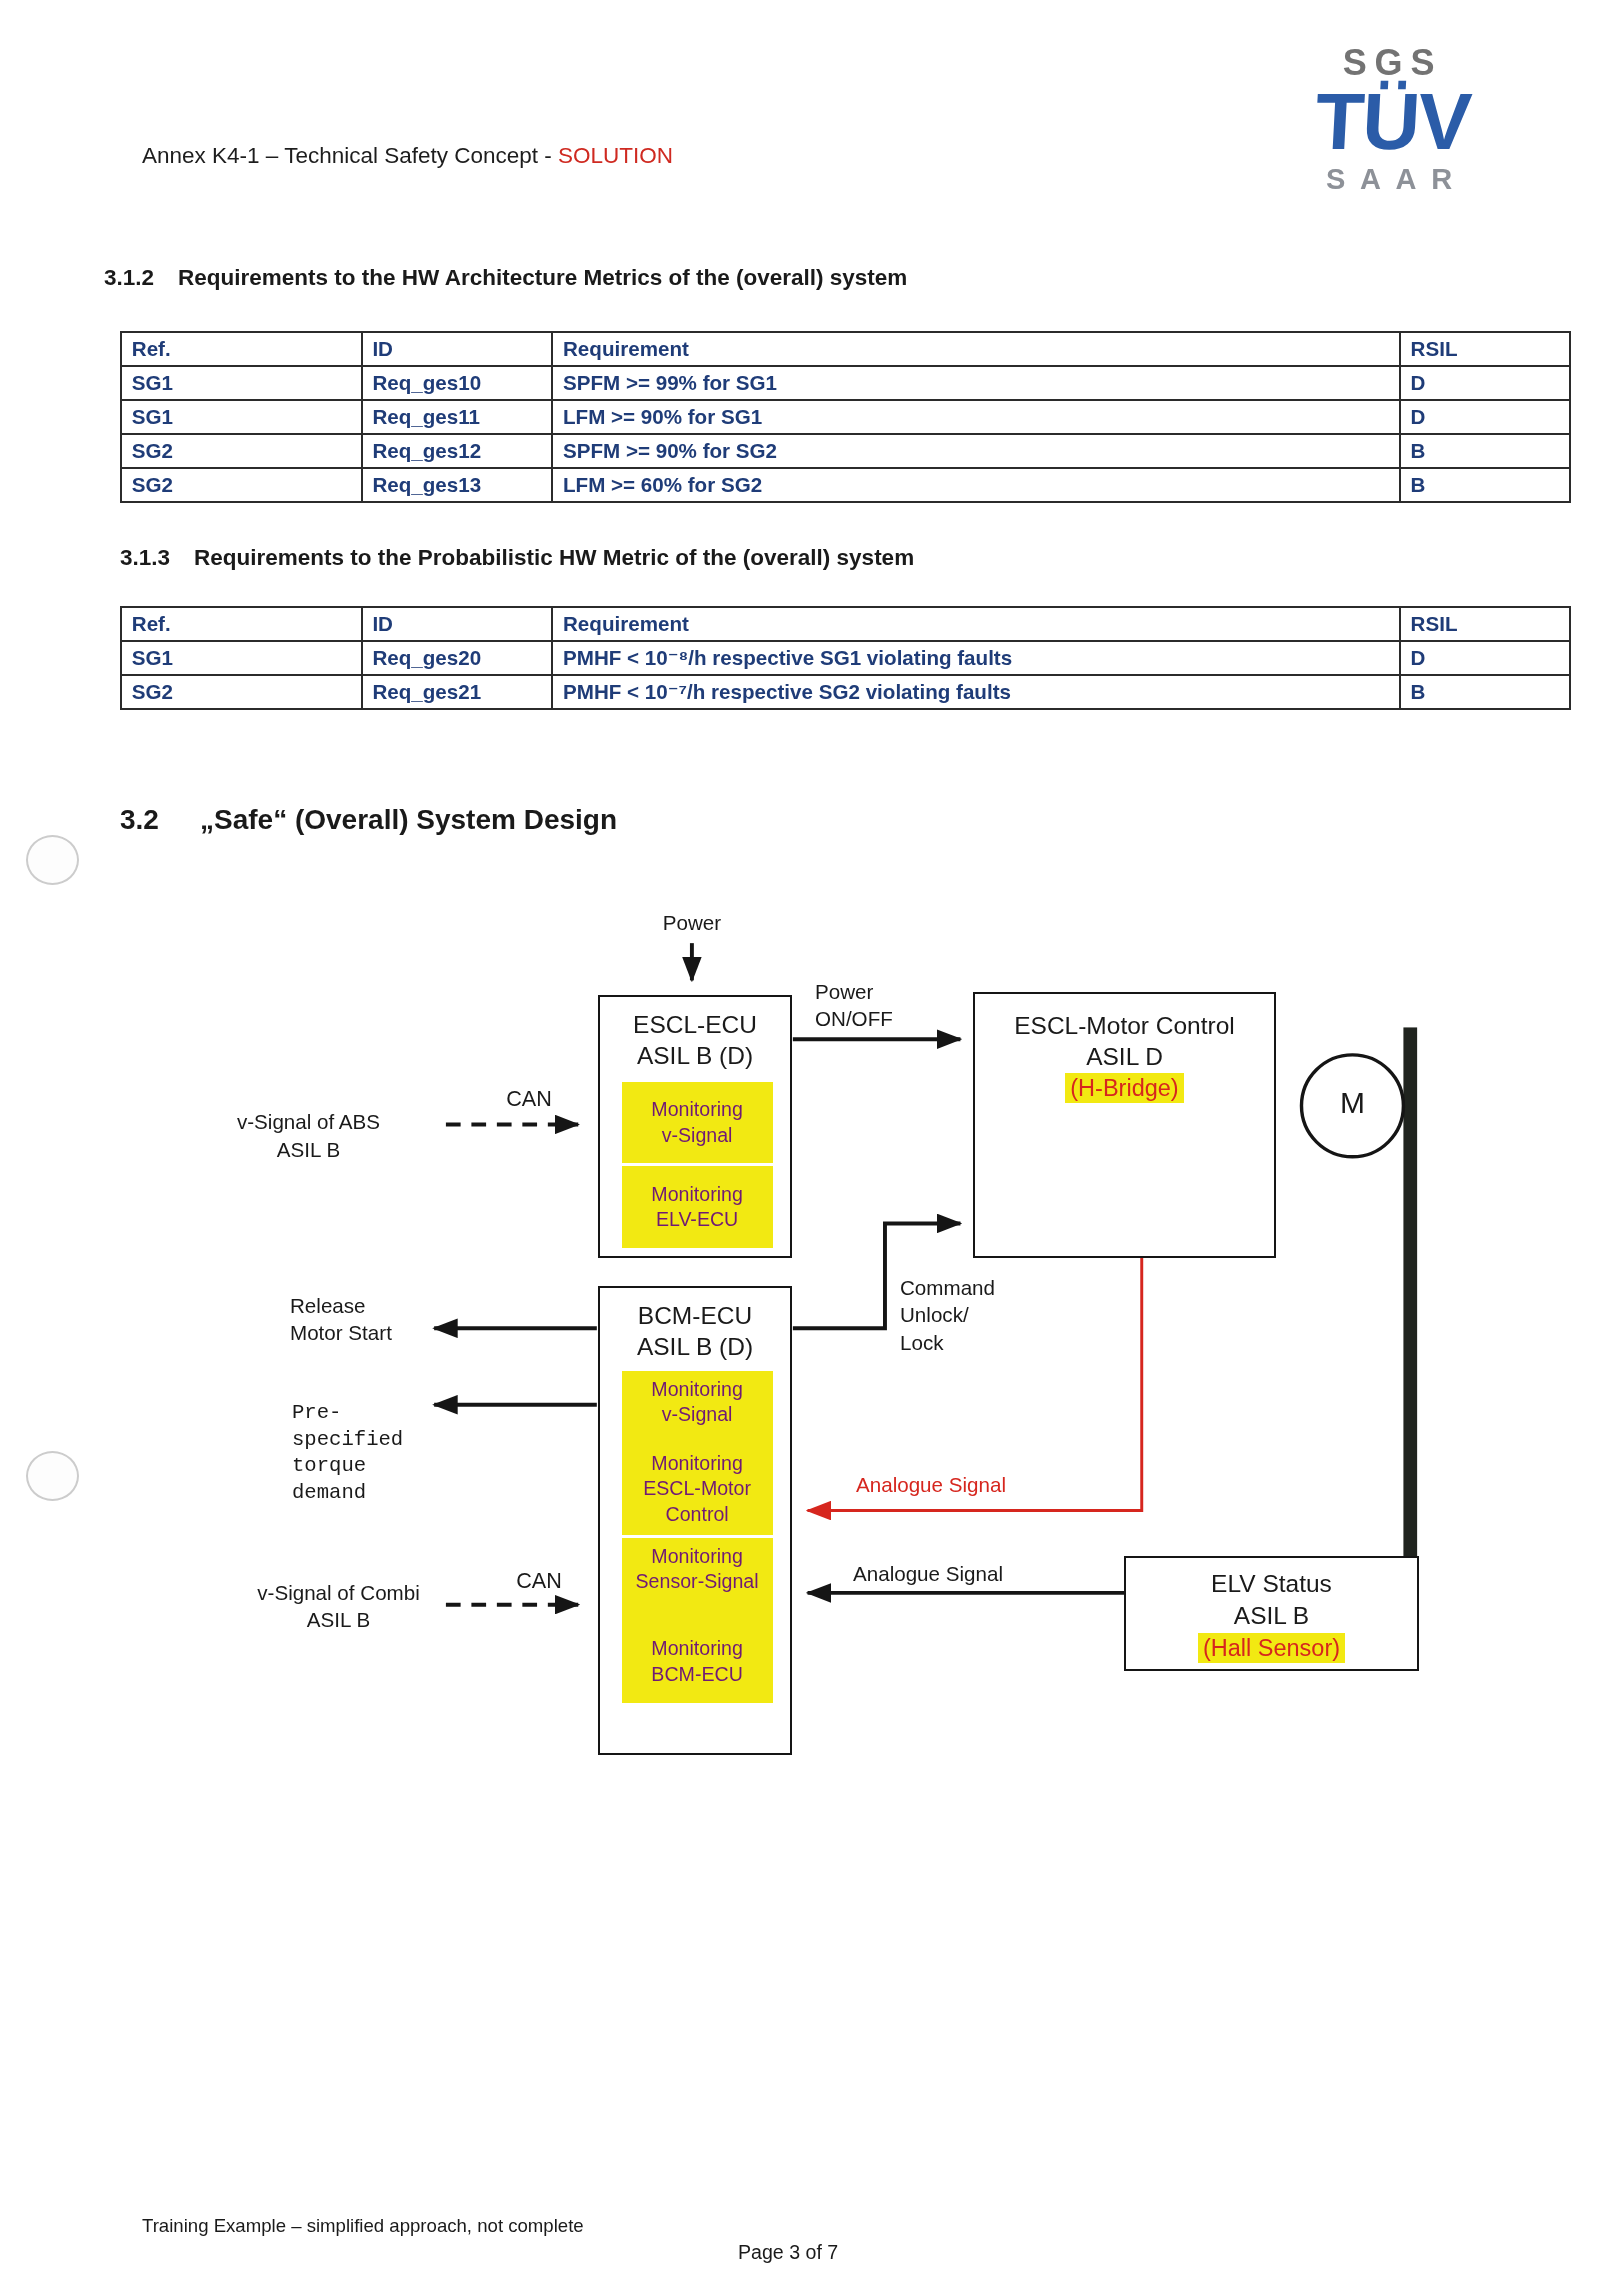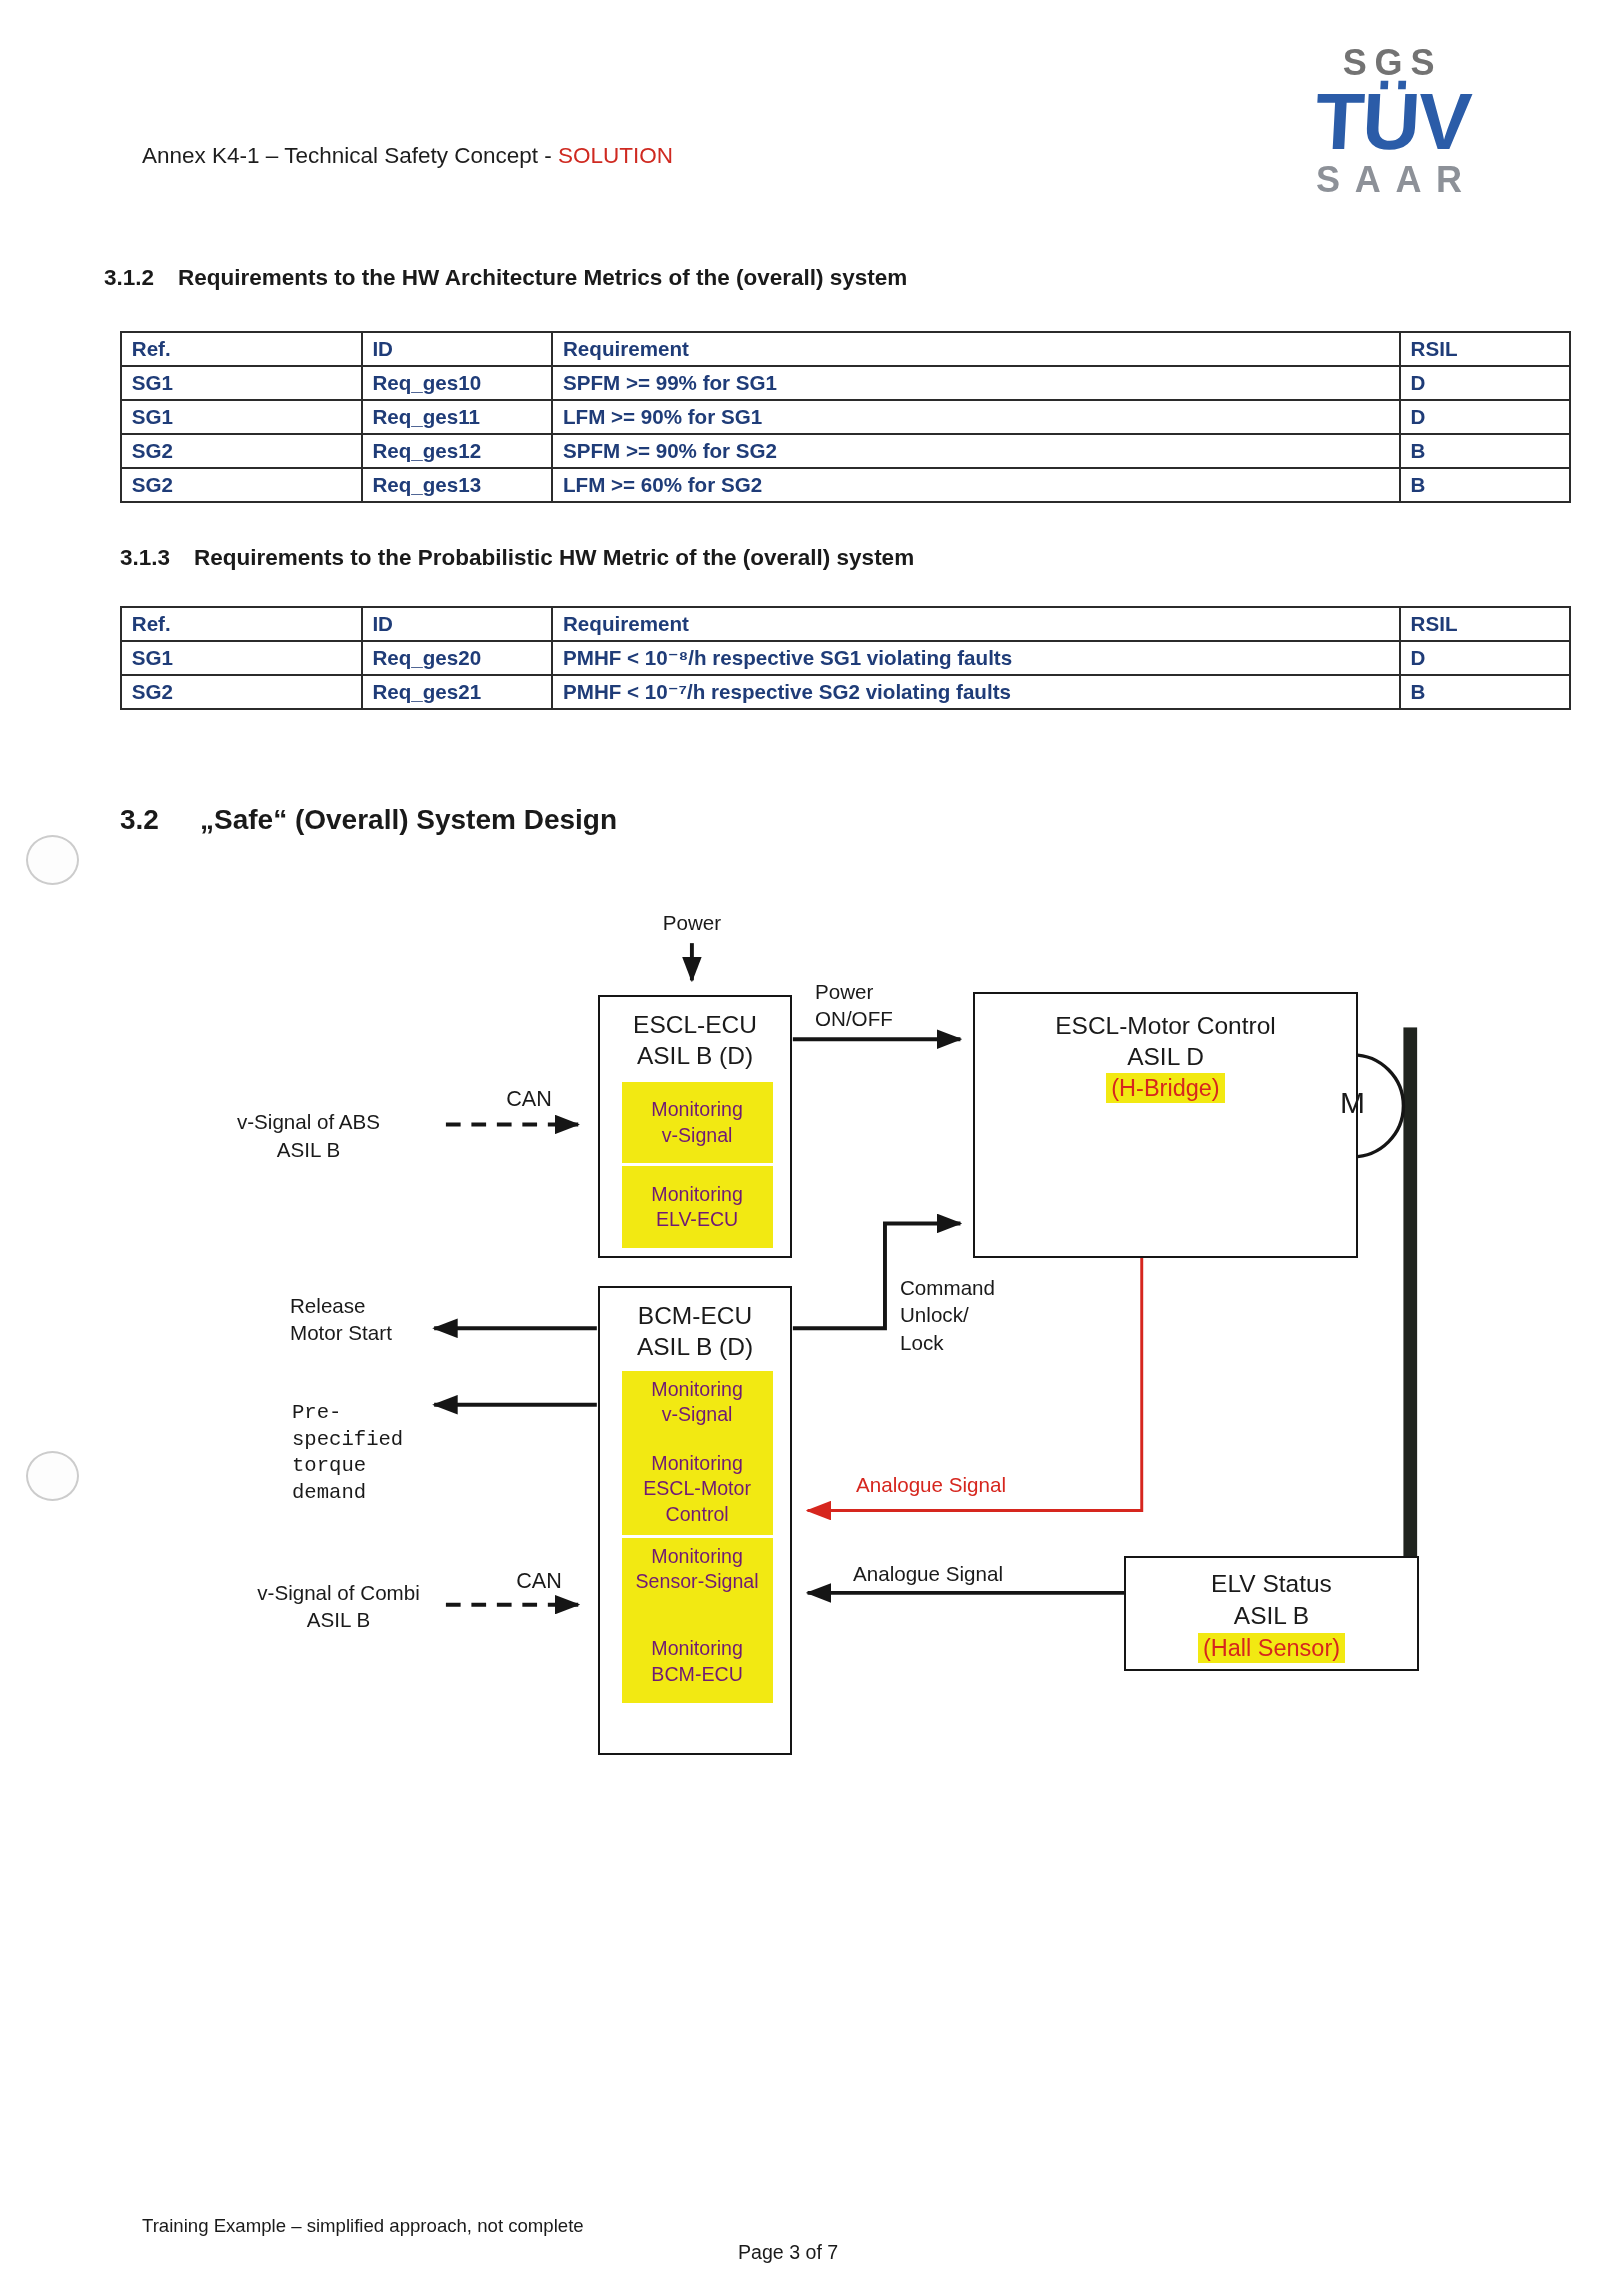--- a/index.html
+++ b/index.html
@@ -8,21 +8,21 @@
     font-family:"Liberation Sans","DejaVu Sans",sans-serif;color:#1a1a1a;
     overflow:hidden;margin:0 auto;
   }
   .abs{position:absolute;}
   
   .doc-title{left:142px;top:143px;font-size:22.5px;color:#1d1d1d;}
   .doc-title .hl{color:#cf2a21;}
   .logo{left:1292px;top:45px;width:201px;text-align:center;}
   .logo-top{font-size:36px;font-weight:bold;color:#737373;letter-spacing:7.8px;line-height:35px;}
   .logo-mid{font-size:80px;font-weight:bold;color:#2b5ca8;letter-spacing:-2px;line-height:80px;margin-top:2px;transform:skewX(-3deg);}
-  .logo-bot{font-size:36px;font-weight:bold;color:#8d9198;letter-spacing:14.7px;line-height:31px;margin-top:2px;text-indent:7.8px;}
+  .logo-bot{font-size:29px;font-weight:bold;color:#8d9198;letter-spacing:14.7px;line-height:31px;margin-top:2px;text-indent:7.8px;}
   
   .h2{font-weight:bold;font-size:22.5px;display:flex;}
   .h2 .num{width:74px;flex:none;}
   .h312{left:104px;top:265px;width:1274px;}
   .h313{left:120px;top:545px;width:1274px;}
   .h32{left:120px;top:804px;width:980px;font-size:28px;}
   .h32 .num{width:80px;}
   
   table.req{border-collapse:collapse;table-layout:fixed;width:1362px;
     font-size:20.6px;color:#1f3c78;background:#fff;}
@@ -34,21 +34,21 @@
   .col-ref{width:219px;}.col-id{width:169px;}.col-req{width:826px;}.col-rsil{width:149px;}
   
   .hole{width:49px;height:46px;border:2px solid #cccccc;border-radius:50%;background:#fdfdfd;}
   .hole1{left:25.5px;top:835px;}
   .hole2{left:25.5px;top:1451px;}
   
   svg.overlay{left:0;top:0;}
   .dbox{background:#fff;border:2.9px solid #151515;text-align:center;font-size:24.5px;line-height:31px;box-sizing:border-box;}
   .box-escl{left:598px;top:995px;width:194px;height:263px;padding-top:11.8px;}
   .box-bcm{left:598px;top:1286px;width:194px;height:469px;padding-top:11.8px;}
-  .box-motor{left:973px;top:992px;width:385px;height:266px;padding-top:15.7px;}
+  .box-motor{left:973px;top:992px;width:303px;height:266px;padding-top:15.7px;}
   .box-elv{left:1124px;top:1556px;width:295px;height:115px;padding-top:9.8px;line-height:32px;}
   .ylw{position:absolute;background:#f2e912;color:#701a75;font-size:19.6px;line-height:25.5px;
     white-space:pre-line;display:flex;flex-direction:column;align-items:center;justify-content:center;}
   .escl-y1{left:21.6px;top:85px;width:151px;height:81px;}
   .escl-y2{left:21.6px;top:169px;width:151px;height:82px;}
   .bcm-y1{left:21.6px;top:83px;width:151px;height:164px;justify-content:space-between;padding:5.9px 0 7.8px;box-sizing:border-box;}
   .bcm-y2{left:21.6px;top:250px;width:151px;height:165px;justify-content:space-between;padding:5.9px 0 15.7px;box-sizing:border-box;}
   .hl-chip{display:inline-block;background:#f2e912;color:#d6261e;padding:0 4.9px;font-size:23.5px;line-height:30px;}
   .dlabel{font-size:20.6px;line-height:26.5px;white-space:pre-line;}
   .lbl-power{left:647px;top:910px;width:90px;text-align:center;}

